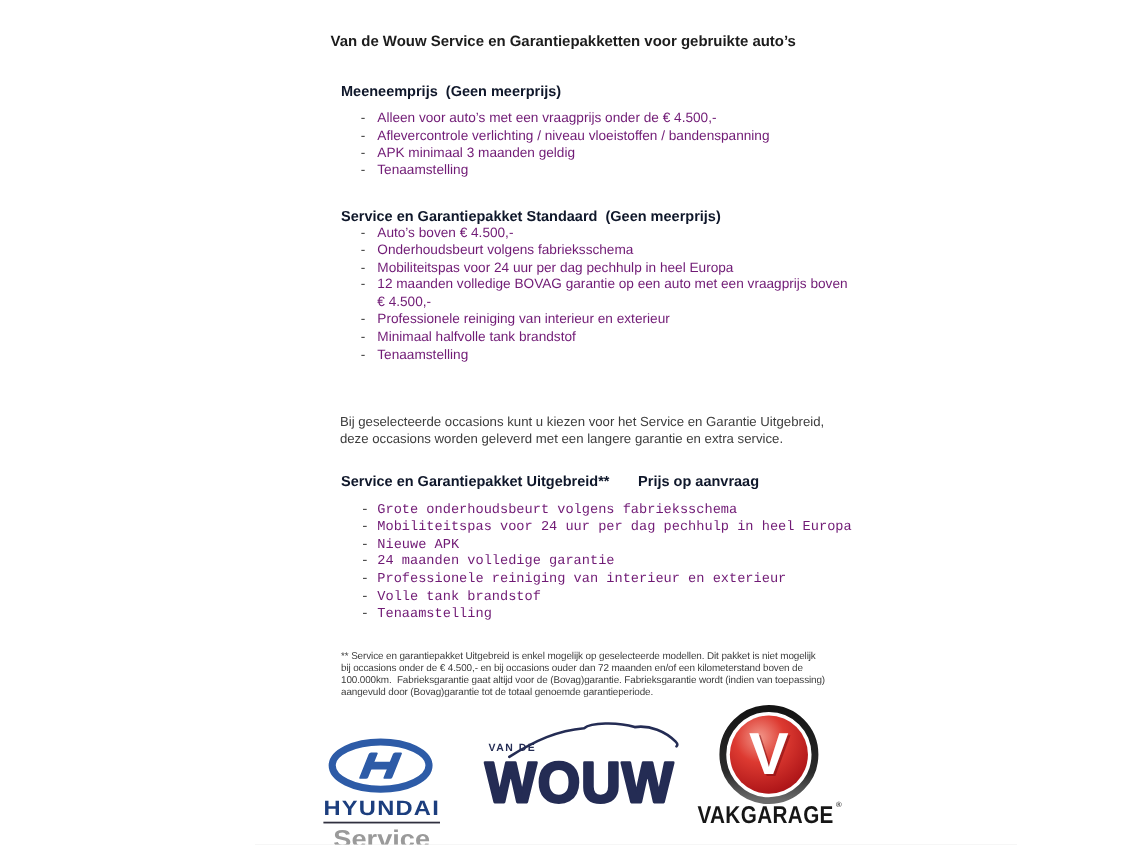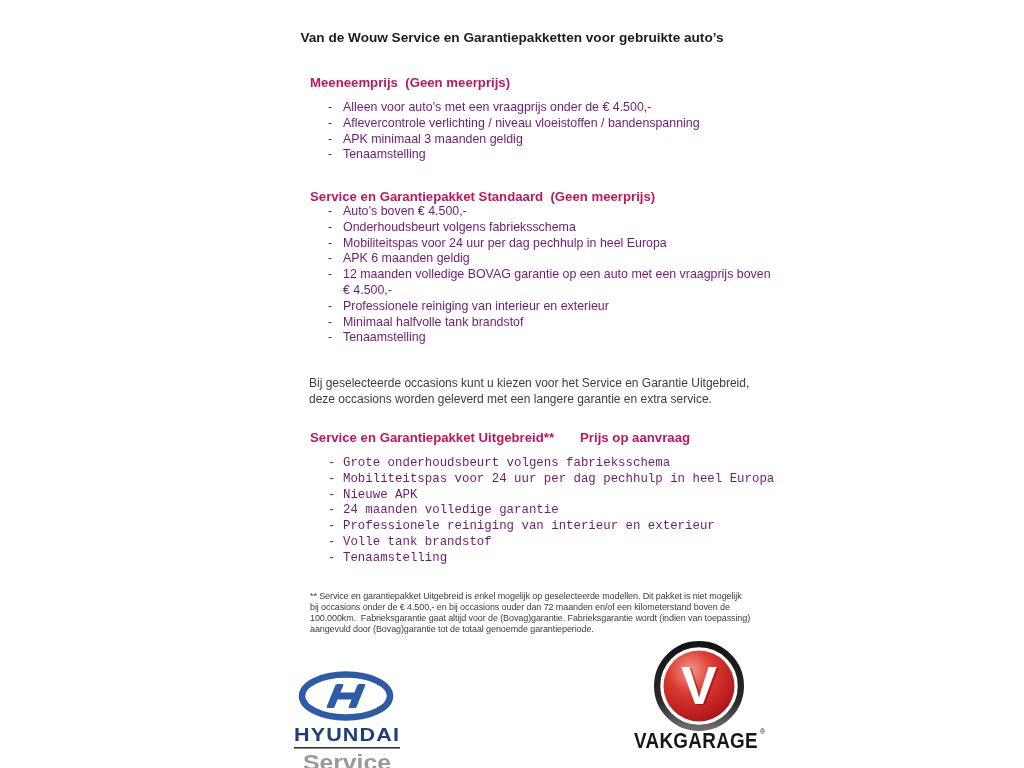--- a/index.html
+++ b/index.html
@@ -6,21 +6,21 @@
   #page {
     position:relative; width:1024px; height:768px; background:#ffffff;
     font-family:"Liberation Sans", sans-serif; overflow:hidden; margin:0 auto;
   }
   .doc-title {
     position:absolute; top:30px; left:0; width:1024px; text-align:center;
     font-size:13.6px; font-weight:bold; color:#1c1c1c; white-space:pre-wrap;
   }
   .sec-heading {
     position:absolute; left:310px; font-size:13.2px; font-weight:bold;
-    color:#be185d; white-space:pre-wrap;
+    color:#0f172a; white-space:pre-wrap;
   }
   #sec1-heading { top:75px; }
   #sec2-heading { top:189px; }
   #sec3-heading { top:430px; display:flex; }
   .price-label { margin-left:26px; white-space:pre-wrap; }
   .bullet-list {
     position:absolute; left:327px; list-style:none; margin:0; padding:0;
   }
   #list-1 { top:100px; }
   #list-2 { top:204px; }
@@ -57,21 +57,20 @@
     <li>Aflevercontrole verlichting / niveau vloeistoffen / bandenspanning</li>
     <li>APK minimaal 3 maanden geldig</li>
     <li>Tenaamstelling</li>
   </ul>
 
   <div class="sec-heading" id="sec2-heading">Service en Garantiepakket Standaard  (Geen meerprijs)</div>
   <ul class="bullet-list" id="list-2">
     <li>Auto’s boven € 4.500,-</li>
     <li>Onderhoudsbeurt volgens fabrieksschema</li>
     <li>Mobiliteitspas voor 24 uur per dag pechhulp in heel Europa</li>
-    <li>APK 6 maanden geldig</li>
     <li>12 maanden volledige BOVAG garantie op een auto met een vraagprijs boven
 € 4.500,-</li>
     <li>Professionele reiniging van interieur en exterieur</li>
     <li>Minimaal halfvolle tank brandstof</li>
     <li>Tenaamstelling</li>
   </ul>
 
   <div class="intro-par">Bij geselecteerde occasions kunt u kiezen voor het Service en Garantie Uitgebreid,
 deze occasions worden geleverd met een langere garantie en extra service.</div>
 
@@ -101,20 +100,27 @@
         <rect x="-15" y="-12" width="8" height="24" rx="1.5"></rect>
         <rect x="7" y="-12" width="8" height="24" rx="1.5"></rect>
         <rect x="-9" y="-3.5" width="18" height="7"></rect>
       </g>
       <text x="59" y="71" text-anchor="middle" font-family="Liberation Sans, sans-serif" font-size="19" font-weight="bold" letter-spacing="1" textLength="106" lengthAdjust="spacingAndGlyphs" fill="#1c3e7e">HYUNDAI</text>
       <rect x="6" y="77" width="106" height="1.6" fill="#30303f"></rect>
       <text x="59" y="100" text-anchor="middle" font-family="Liberation Sans, sans-serif" font-size="22" font-weight="bold" textLength="88" lengthAdjust="spacingAndGlyphs" fill="#9a9a9a">Service</text>
     </svg>
   </div>
 
+  <div class="logo" id="logo-wouw">
+    <svg width="190" height="85" viewBox="0 0 190 85">
+      <path d="M 26 33 C 50 18, 70 9, 94 7 C 100 2, 124 1, 140 6 C 154 4, 168 10, 177 19 c 2 2, 2.5 3, 1 4.5" fill="none" stroke-width="2.4" stroke-linecap="round" stroke="#242c54"></path>
+      <text x="7" y="28" font-family="Liberation Sans, sans-serif" font-size="9.5" font-weight="bold" letter-spacing="1.4" fill="#242c54">VAN DE</text>
+      <text x="4" y="74" font-family="Liberation Sans, sans-serif" font-size="52" font-weight="bold" letter-spacing="1" textLength="172" lengthAdjust="spacingAndGlyphs" paint-order="stroke" stroke-width="2.6" stroke-linejoin="round" fill="#242c54" stroke="#242c54">WOUW</text>
+    </svg>
+  </div>
 
   <div class="logo" id="logo-vakgarage">
     <svg width="138" height="120" viewBox="0 0 138 120">
       <defs>
         <radialGradient id="vgRed" cx="38%" cy="28%" r="80%">
           <stop offset="0%" stop-color="#f2978a"></stop>
           <stop offset="40%" stop-color="#dd3a31"></stop>
           <stop offset="100%" stop-color="#a60f14"></stop>
         </radialGradient>
         <linearGradient id="vgRing" x1="0" y1="0" x2="0" y2="1">

